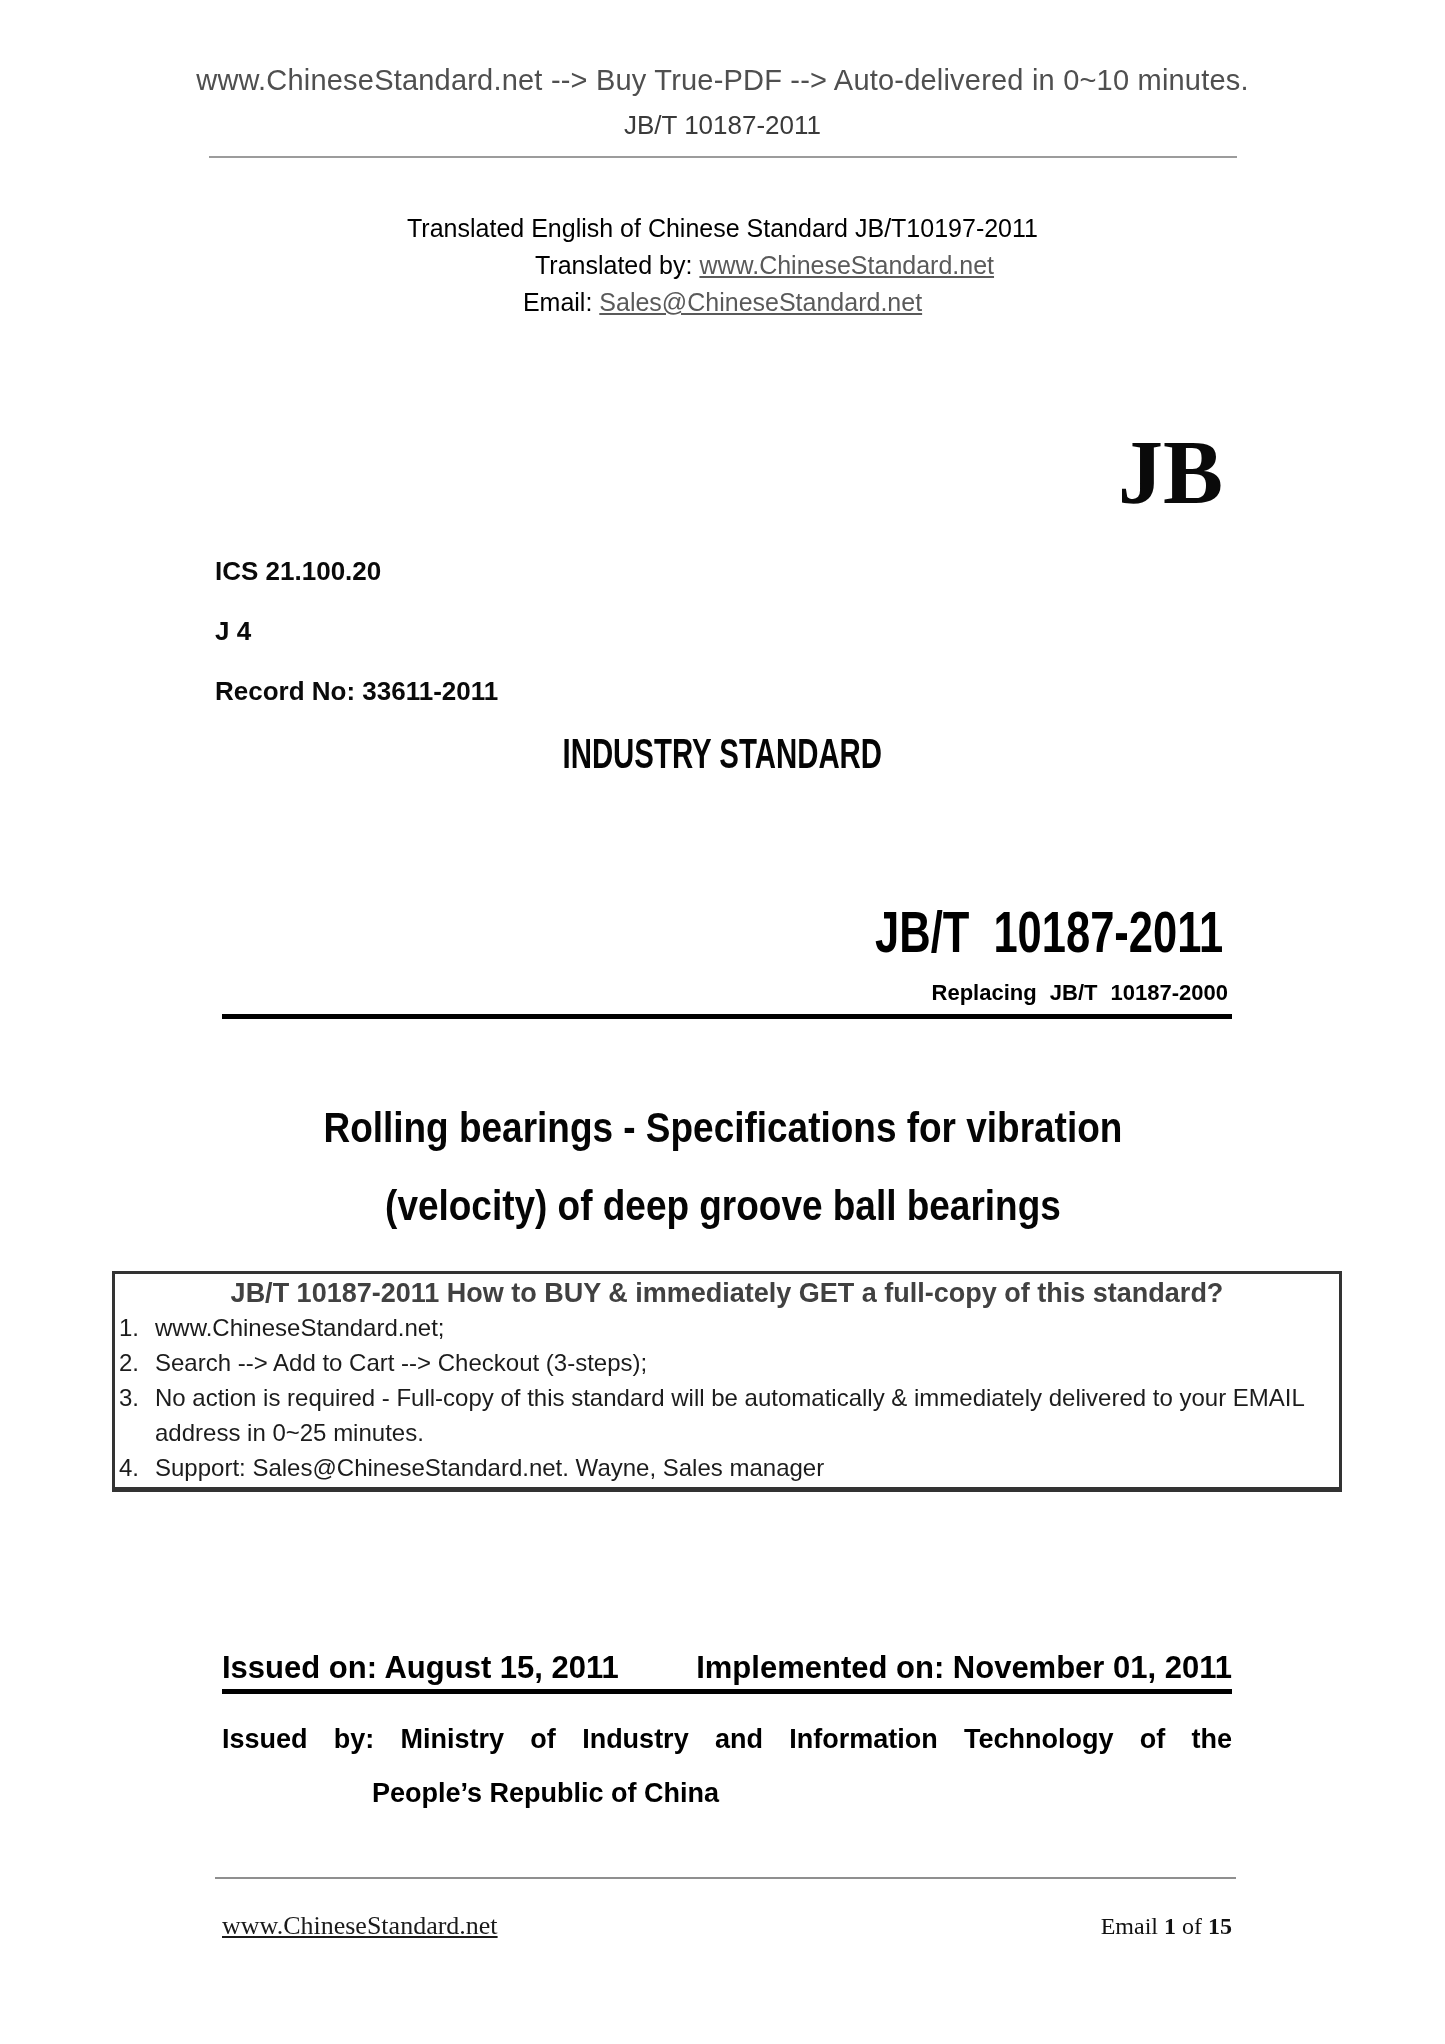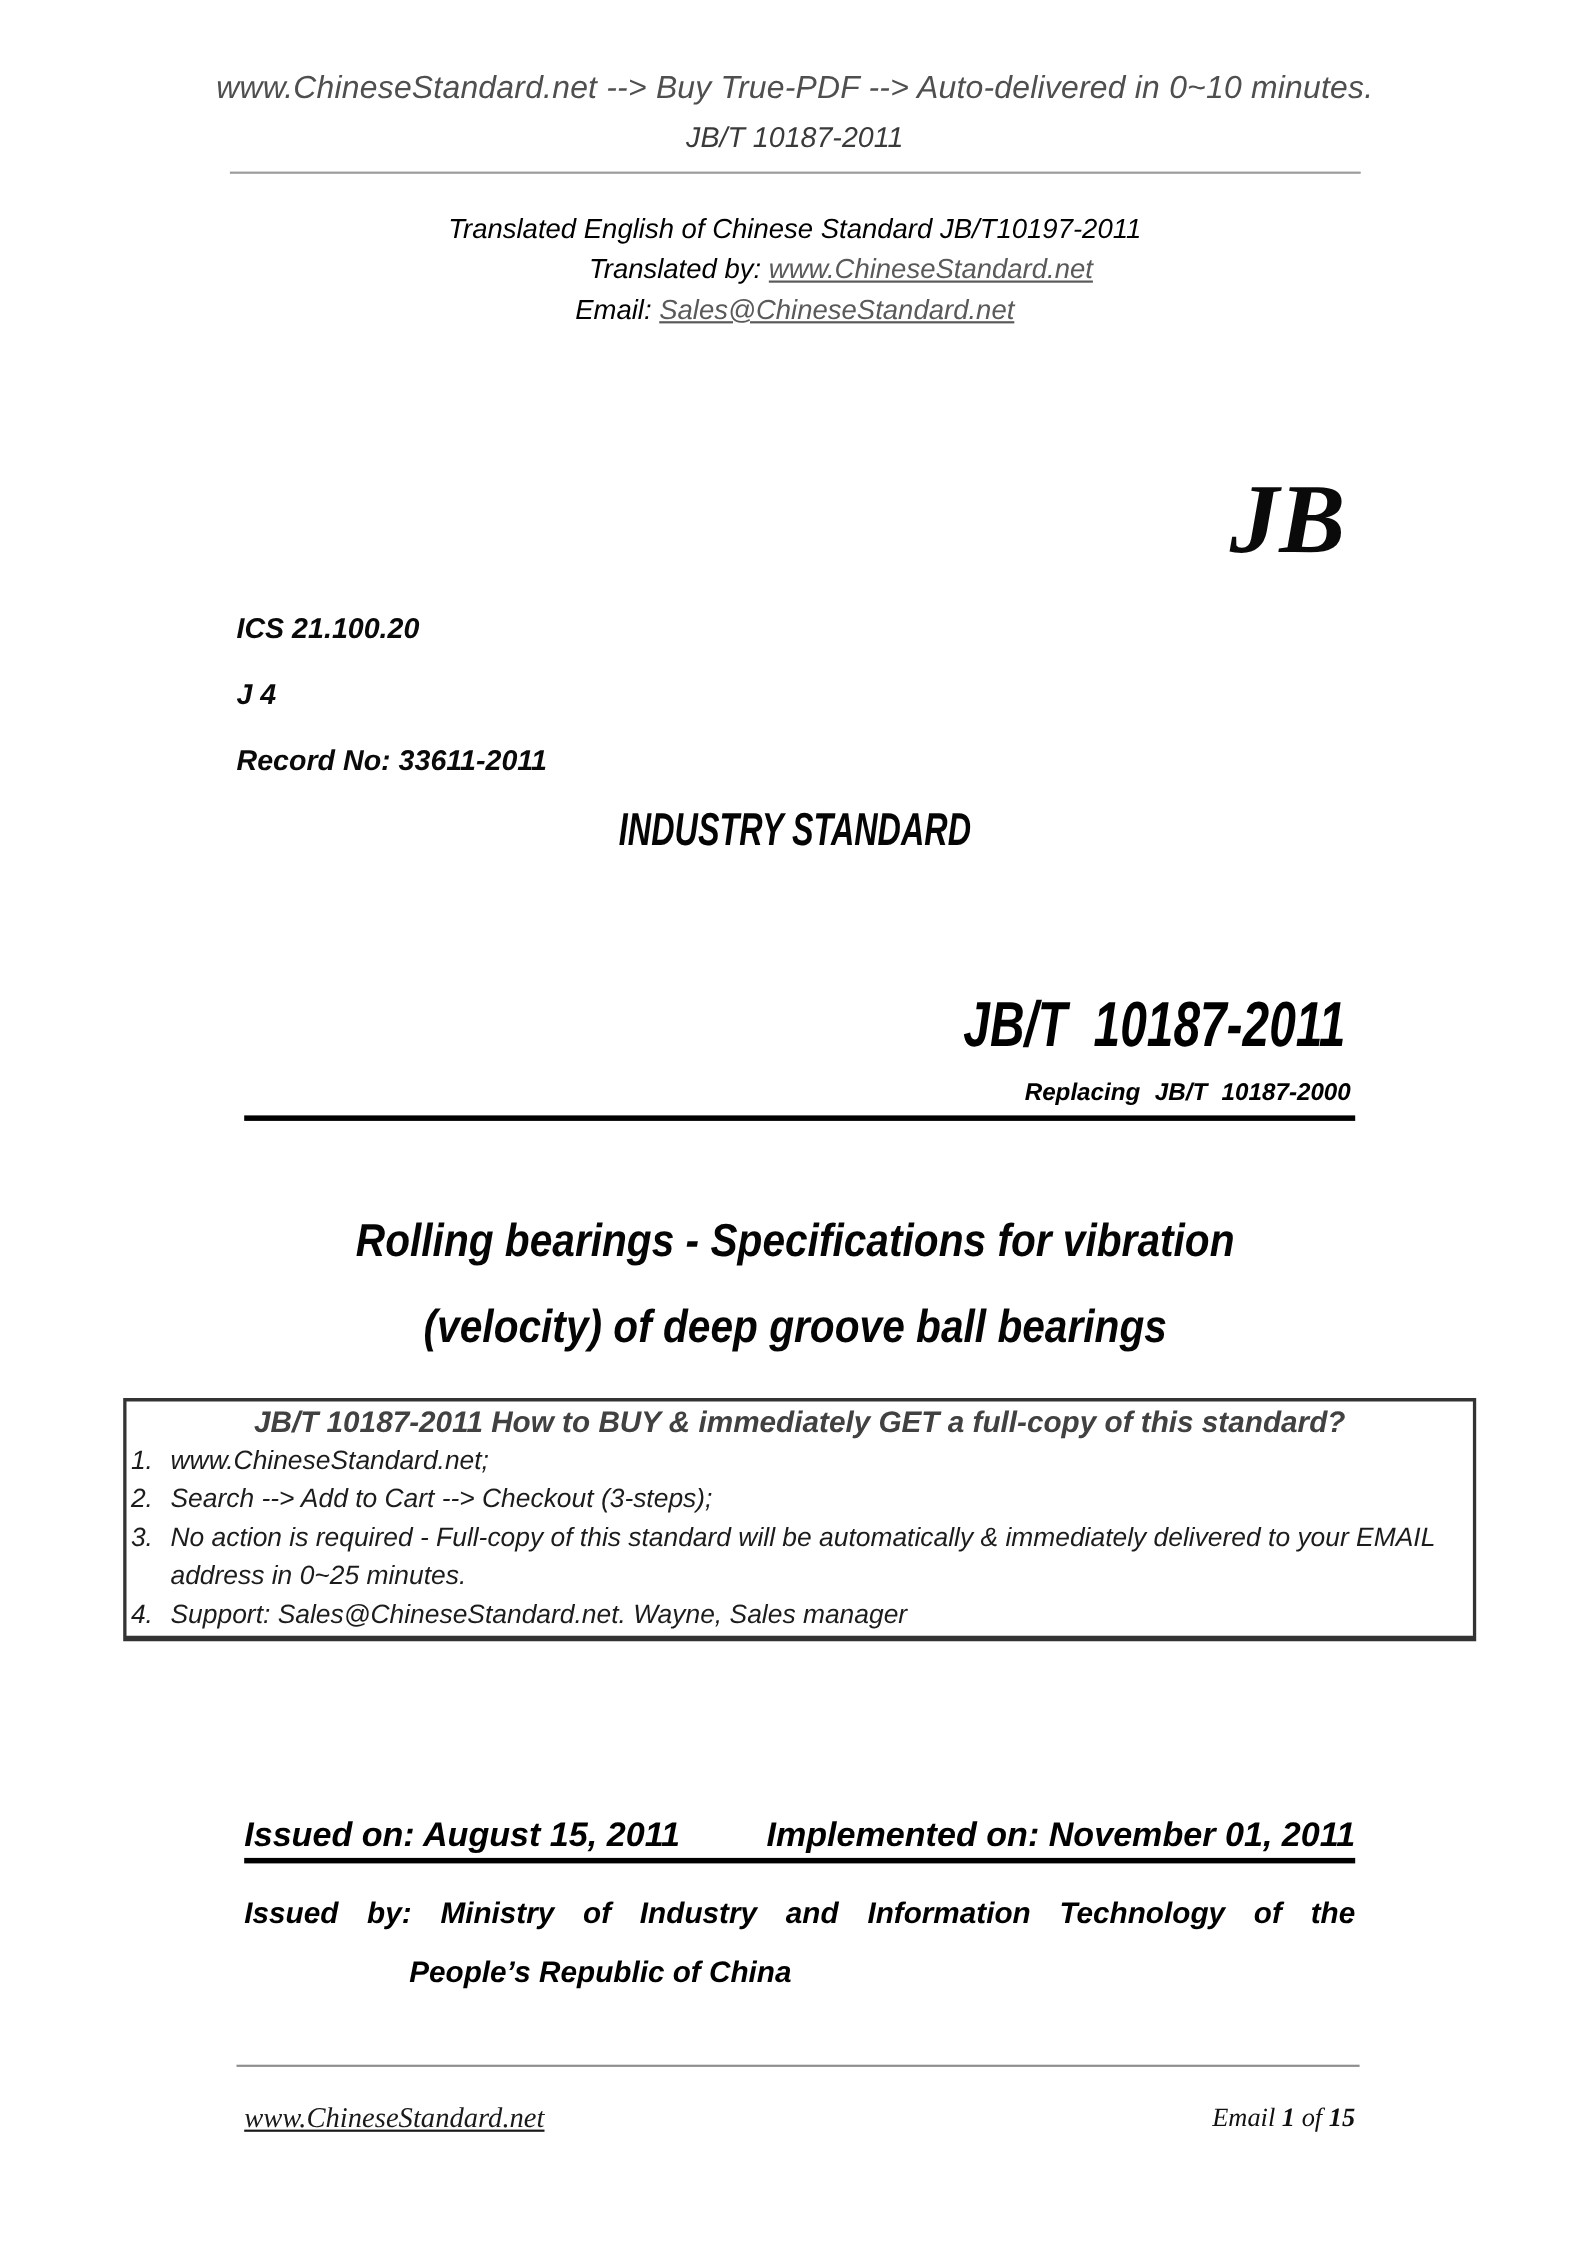--- a/index.html
+++ b/index.html
@@ -3,31 +3,30 @@
 <meta charset="utf-8">
 <style>
   html,body{margin:0;padding:0;background:#ffffff;}
   .page{
     position:relative;
     width:1445px;height:2044px;
     background:#ffffff;
     font-family:"Liberation Sans",sans-serif;
     color:#000;
     overflow:hidden;
-    font-style:italic;
   }
   .abs{position:absolute;}
   .center{left:0;width:100%;text-align:center;}
 
   .promo{top:64px;font-size:29px;color:#4f4f4f;letter-spacing:0.2px;}
   .doccode{top:110px;font-size:26px;color:#3a3a3a;}
   .hr-thin{height:2px;background:#9c9c9c;}
   .hr1{top:156px;left:209px;width:1028px;}
 
-  .tline{font-size:25px;color:#000;}
+  .tline{font-size:25px;color:#000;margin-top:20px;}
   .t1{top:194px;}
   .t2{top:231px;padding-left:42px;}
   .t3{top:268px;}
   a.glink{color:#5a5a5a;text-decoration:underline;cursor:pointer;}
 
   .jblogo{top:428px;right:222px;font-family:"Liberation Serif",serif;font-weight:700;font-size:90px;line-height:1;color:#0a0a0a;}
 
   .metaline{left:215px;font-size:26px;font-weight:700;color:#0a0a0a;}
   .m1{top:556px;} .m2{top:616px;} .m3{top:676px;}
 

